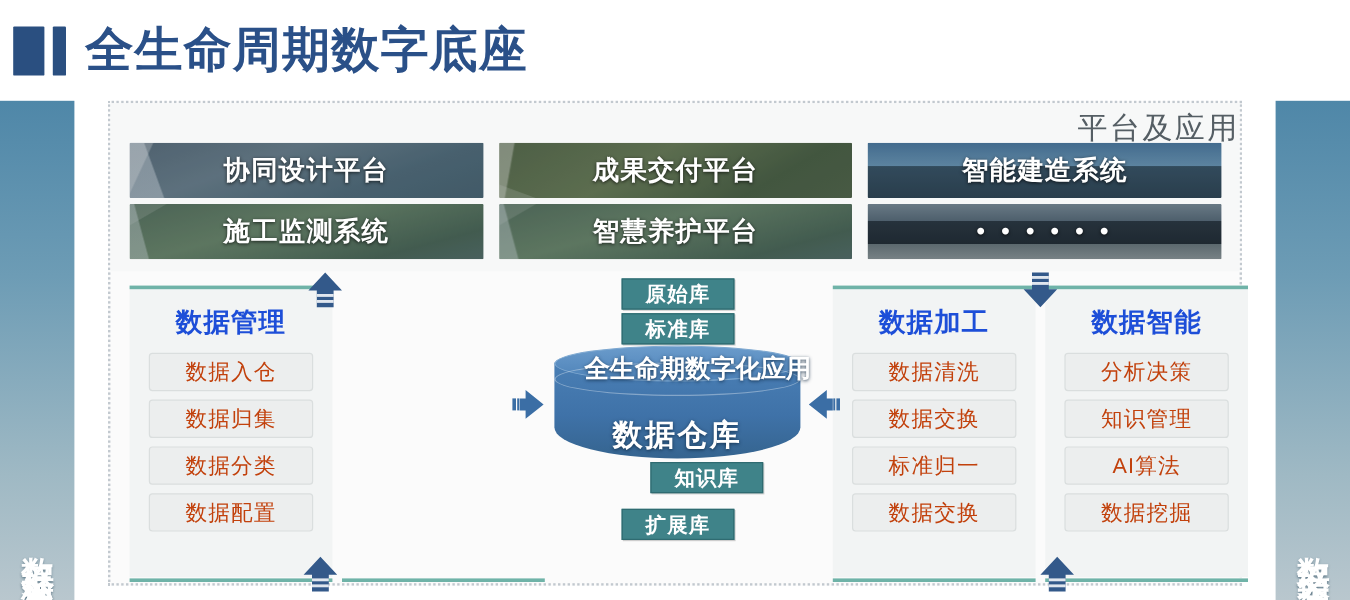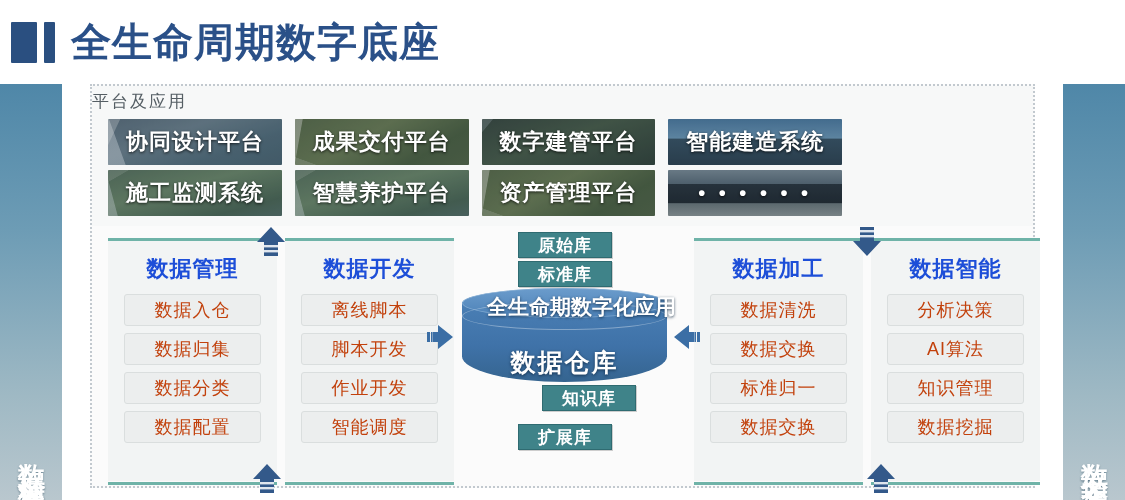--- a/index.html
+++ b/index.html
@@ -51,25 +51,25 @@
     background:#fbfbfb;
     box-sizing:border-box;
   }
 
   
   .platform-sec{
     position:absolute;left:92px;top:2px;width:941px;height:140px;
     background:#f7f8f8;
   }
   .platform-title{
-    position:absolute;left:0;top:4px;width:941px;text-align:left;
-    font-size:17px;color:#555e64;letter-spacing:2px;
+    position:absolute;left:0;top:4px;width:941px;text-align:right;
+    font-size:25px;color:#555e64;letter-spacing:2px;
   }
   .cards{
-    position:absolute;left:16px;top:33px;width:734px;height:98px;
+    position:absolute;left:16px;top:33px;width:910px;height:98px;
     display:flex;gap:13px;
   }
   .card-col{display:flex;flex-direction:column;gap:5px;flex:1;}
   .card{
     position:relative;height:46px;border-radius:1px;overflow:hidden;
     display:flex;align-items:center;justify-content:center;
   }
   .card-label{
     position:relative;z-index:3;
     color:#ffffff;font-size:22px;font-weight:bold;letter-spacing:1px;
@@ -235,32 +235,20 @@
             <div class="card-tint"></div>
             <div class="card-label">成果交付平台</div>
           </div>
           <div class="card">
             <div class="ph interchange"></div>
             <div class="card-tint"></div>
             <div class="card-label">智慧养护平台</div>
           </div>
         </div>
 
-        <div class="card-col">
-          <div class="card">
-            <div class="ph dark-aerial"></div>
-            <div class="card-tint"></div>
-            <div class="card-label">数字建管平台</div>
-          </div>
-          <div class="card">
-            <div class="ph green-road"></div>
-            <div class="card-tint"></div>
-            <div class="card-label">资产管理平台</div>
-          </div>
-        </div>
 
         <div class="card-col">
           <div class="card">
             <div class="ph harbor"></div>
             <div class="card-tint"></div>
             <div class="card-label">智能建造系统</div>
           </div>
           <div class="card">
             <div class="ph tram"></div>
             <div class="card-tint"></div>
@@ -307,29 +295,20 @@
       <div class="col" style="left:16px;">
         <div class="col-title">数据管理</div>
         <div class="col-items">
           <div class="chip">数据入仓</div>
           <div class="chip">数据归集</div>
           <div class="chip">数据分类</div>
           <div class="chip">数据配置</div>
         </div>
       </div>
 
-      <div class="col" style="left:193px;">
-        <div class="col-title">数据开发</div>
-        <div class="col-items">
-          <div class="chip">离线脚本</div>
-          <div class="chip">脚本开发</div>
-          <div class="chip">作业开发</div>
-          <div class="chip">智能调度</div>
-        </div>
-      </div>
 
       <div class="center">
         <div class="tag tag-1">原始库</div>
         <div class="tag tag-2">标准库</div>
 
         <div class="arrow" style="left:-8px;top:92px;">
           <svg width="30" height="30" viewBox="0 0 30 30">
             <path d="M12 3 L27 15 L12 27 L12 20 L7 20 L7 10 L12 10 Z" fill="#3b6ea5"></path>
             <rect x="1" y="10" width="3" height="10" fill="#3b6ea5"></rect>
             <rect x="5" y="10" width="1.6" height="10" fill="#3b6ea5"></rect>
@@ -362,22 +341,22 @@
           <div class="chip">数据交换</div>
           <div class="chip">标准归一</div>
           <div class="chip">数据交换</div>
         </div>
       </div>
 
       <div class="col" style="left:779px;">
         <div class="col-title">数据智能</div>
         <div class="col-items">
           <div class="chip">分析决策</div>
+          <div class="chip">知识管理</div>
           <div class="chip">AI算法</div>
-          <div class="chip">知识管理</div>
           <div class="chip">数据挖掘</div>
         </div>
       </div>
 
       <div class="divider" style="left:16px;top:252px;width:169px;"></div>
       <div class="divider" style="left:193px;top:252px;width:169px;"></div>
       <div class="divider" style="left:602px;top:252px;width:169px;"></div>
       <div class="divider" style="left:779px;top:252px;width:169px;"></div>
 
     </div>

